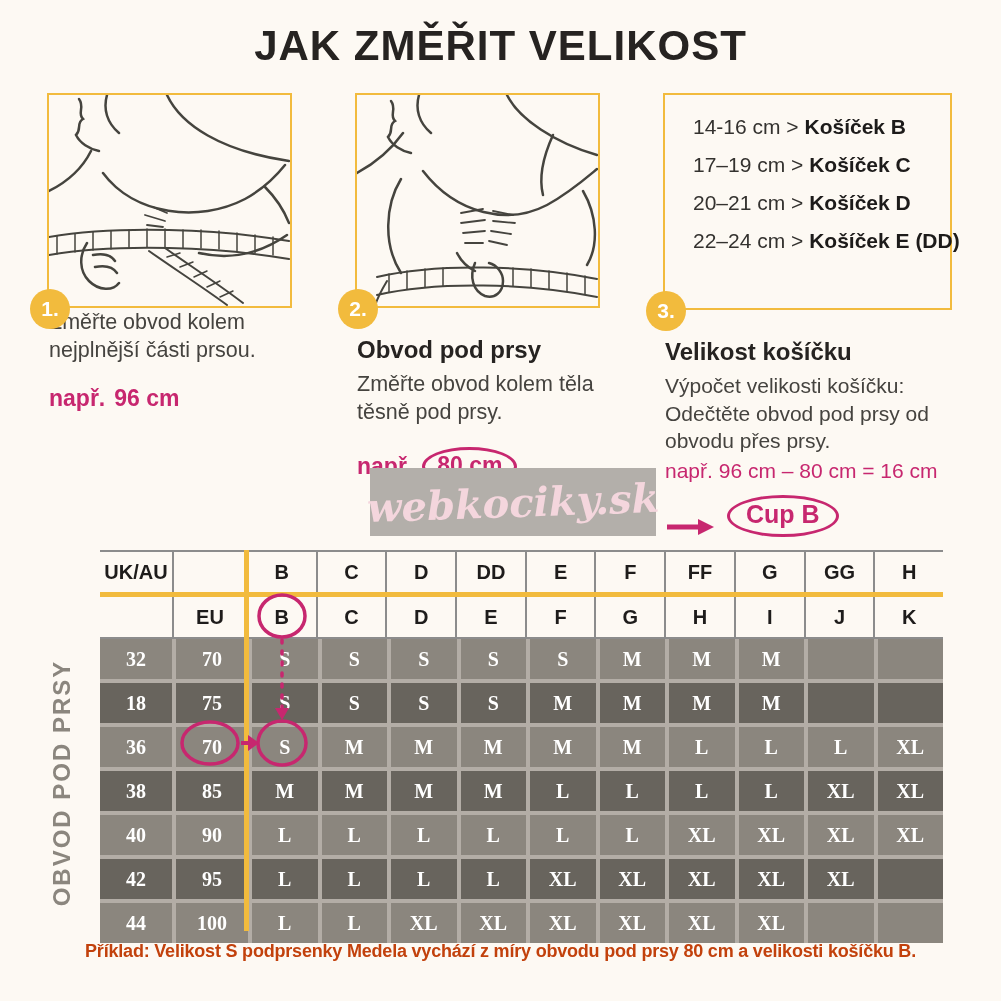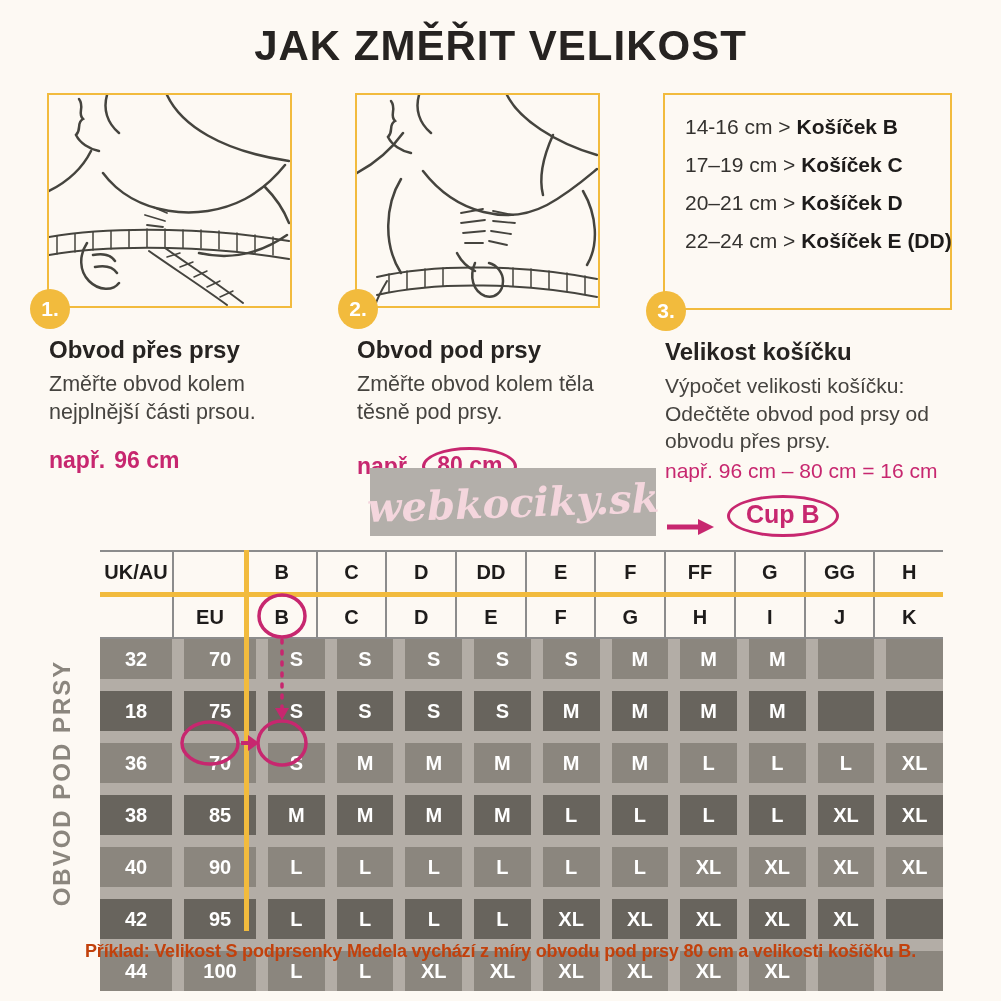--- a/index.html
+++ b/index.html
@@ -34,21 +34,21 @@
   .sketch{display:block;}
 
   .step-heading{margin:28px 0 6px 2px;font-size:24px;font-weight:700;color:var(--ink);}
   .step-body{margin:0 0 0 2px;font-size:21.5px;line-height:1.32;color:var(--body);}
   .step-example{margin:20px 0 0 2px;font-size:23px;font-weight:700;color:var(--pink);
                 display:flex;align-items:center;gap:9px;}
   .oval{display:inline-block;border:3px solid var(--pink);border-radius:50%;
         padding:2px 12px 4px;}
 
   .cup-box{position:relative;width:289px;height:217px;border:2px solid var(--yellow);
-           box-sizing:border-box;background:var(--bg);padding:13px 0 0 20px;}
+           box-sizing:border-box;background:var(--bg);padding:13px 0 0 28px;}
   .cup-row{font-size:21px;line-height:38px;color:#34322f;white-space:nowrap;}
   .cup-row b{color:#1d1b1a;}
   .step3 .step-body{font-size:21px;}
   .formula{margin:4px 0 0 2px;font-size:21px;font-weight:400;color:var(--pink);white-space:nowrap;}
   .result-row{margin:12px 0 0 2px;display:flex;align-items:flex-end;gap:12px;}
   .result-oval{border:3px solid var(--pink);border-radius:50%;padding:2px 16px 5px;
                color:var(--pink);font-weight:700;font-size:25px;}
 
   .watermark{position:absolute;left:370px;top:468px;width:286px;height:68px;background:#b3afaa;
              display:flex;align-items:center;justify-content:center;z-index:4;}
@@ -60,21 +60,21 @@
               color:var(--gray-label);}
 
   .table-wrap{position:absolute;left:100px;top:550px;width:843px;border-radius:28px;}
   .thead{display:grid;grid-template-columns:72px 72px repeat(10,1fr);column-gap:2px;
          background:var(--sep);}
   .thead.r1{border-top:2px solid var(--sep);}
   .thead.r2{border-bottom:2px solid var(--sep);}
   .hcell{background:var(--bg);height:40px;display:flex;align-items:center;justify-content:center;
          font-weight:700;font-size:20px;color:#1e1c1b;}
   .yellow-hr{height:5px;background:var(--yellow);}
-  .tbody{display:grid;grid-template-columns:72px 72px repeat(10,1fr);gap:12px;background:var(--gap);}
+  .tbody{display:grid;grid-template-columns:72px 72px repeat(10,1fr);gap:4px;background:var(--gap);font-family:Liberation Serif, serif;}
   .bcell{height:40px;display:flex;align-items:center;justify-content:center;
          color:#fff;font-weight:700;font-size:20px;}
   .bcell.light{background:var(--row-light);}
   .bcell.dark{background:var(--row-dark);}
   .yellow-vline{position:absolute;left:144px;top:0;width:5px;height:381px;background:var(--yellow);z-index:5;}
   .annot{position:absolute;left:0;top:0;z-index:6;pointer-events:none;}
 
   .caption{position:absolute;top:941px;left:0;width:100%;text-align:center;margin:0;
            font-weight:700;font-size:18px;letter-spacing:-0.2px;color:#c2410c;white-space:nowrap;}
 </style>
@@ -100,21 +100,20 @@
         <path d="M0,160 C70,148 170,152 240,164" stroke-width="2"></path>
         <path stroke-width="1.5" d="M8,141 L8,159 M26,139 L26,157 M44,137 L44,155 M62,136 L62,154 M80,135 L80,153 M98,134 L98,152 M116,134 L116,152 M134,135 L134,153 M152,135 L152,153 M170,136 L170,154 M188,138 L188,156 M206,140 L206,158 M224,142 L224,160"></path>
         <path d="M100,156 C124,173 152,191 178,210" stroke-width="2"></path>
         <path d="M116,153 C140,170 168,188 194,208" stroke-width="2"></path>
         <path stroke-width="1.5" d="M118,162 L131,158 M131,172 L144,167 M145,182 L158,176 M158,192 L171,186 M171,202 L184,196"></path>
         <path d="M38,148 C30,160 30,176 40,186 C50,196 64,196 70,188"></path>
         <path d="M44,160 C54,158 62,160 66,166 M46,172 C56,170 64,172 68,178"></path>
       </svg>
       <div class="badge">1.</div>
     </div>
-    <h2 class="step-heading">Obvod přes prsy</h2>
     <p class="step-body">Změřte obvod kolem nejplnější části prsou.</p>
     <p class="step-example">
       <span>např.</span>
       <span>96 cm</span>
     </p>
   </section>
 
   <section class="step step2">
     <div class="illu-box">
       <svg class="sketch" width="241" height="211" viewBox="0 0 241 211" fill="none" stroke="#45443e" stroke-width="2.5" stroke-linecap="round">

